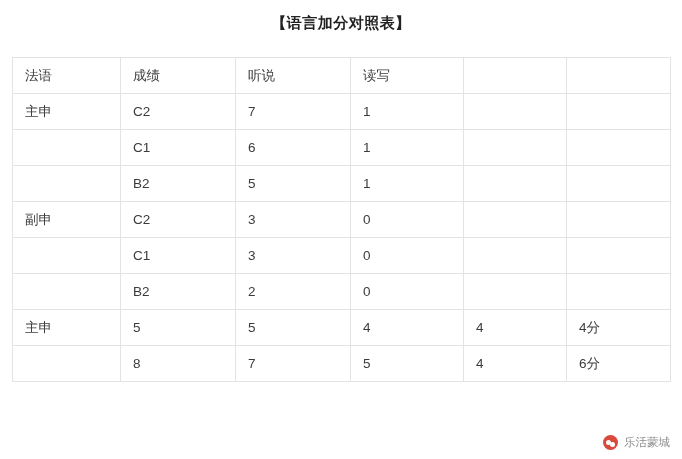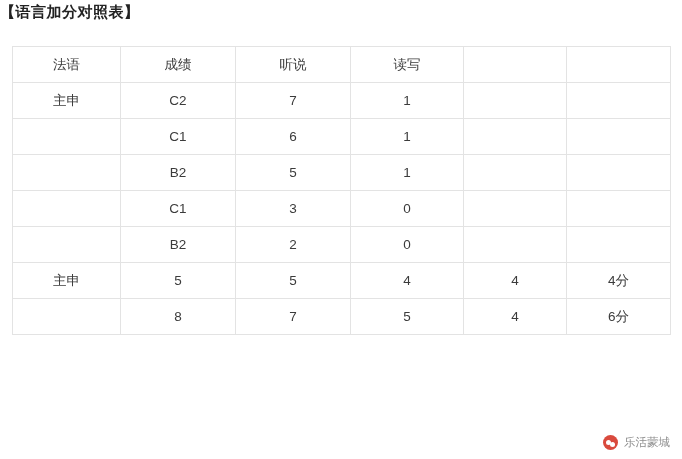--- a/index.html
+++ b/index.html
@@ -10,35 +10,34 @@
   body {
     width: 682px;
     height: 459px;
     background: #ffffff;
     font-family: "Liberation Sans", sans-serif;
     color: #3b3b3b;
     overflow: hidden;
     position: relative;
   }
   .title {
-    text-align: left;
+    text-align: center;
     font-size: 15px;
     font-weight: bold;
     color: #222222;
-    padding-top: 3px;
+    padding-top: 14px;
     letter-spacing: 0.5px;
   }
   .table-wrap {
     padding: 24px 12px 0 12px;
   }
   table.grid {
     border-collapse: collapse;
     width: 658px;
     table-layout: fixed;
-    text-align: center;
   }
   table.grid td {
     border: 1px solid #e3e3e3;
     height: 36px;
     padding: 0 12px;
     font-size: 13.5px;
     color: #3b3b3b;
     vertical-align: middle;
     white-space: nowrap;
     overflow: hidden;
@@ -131,20 +130,28 @@
       </tr>
       <tr>
         <td></td>
         <td>B2</td>
         <td>5</td>
         <td>1</td>
         <td></td>
         <td></td>
       </tr>
       <tr>
+        <td>副申</td>
+        <td>C2</td>
+        <td>3</td>
+        <td>0</td>
+        <td></td>
+        <td></td>
+      </tr>
+      <tr>
         <td></td>
         <td>C1</td>
         <td>3</td>
         <td>0</td>
         <td></td>
         <td></td>
       </tr>
       <tr>
         <td></td>
         <td>B2</td>

